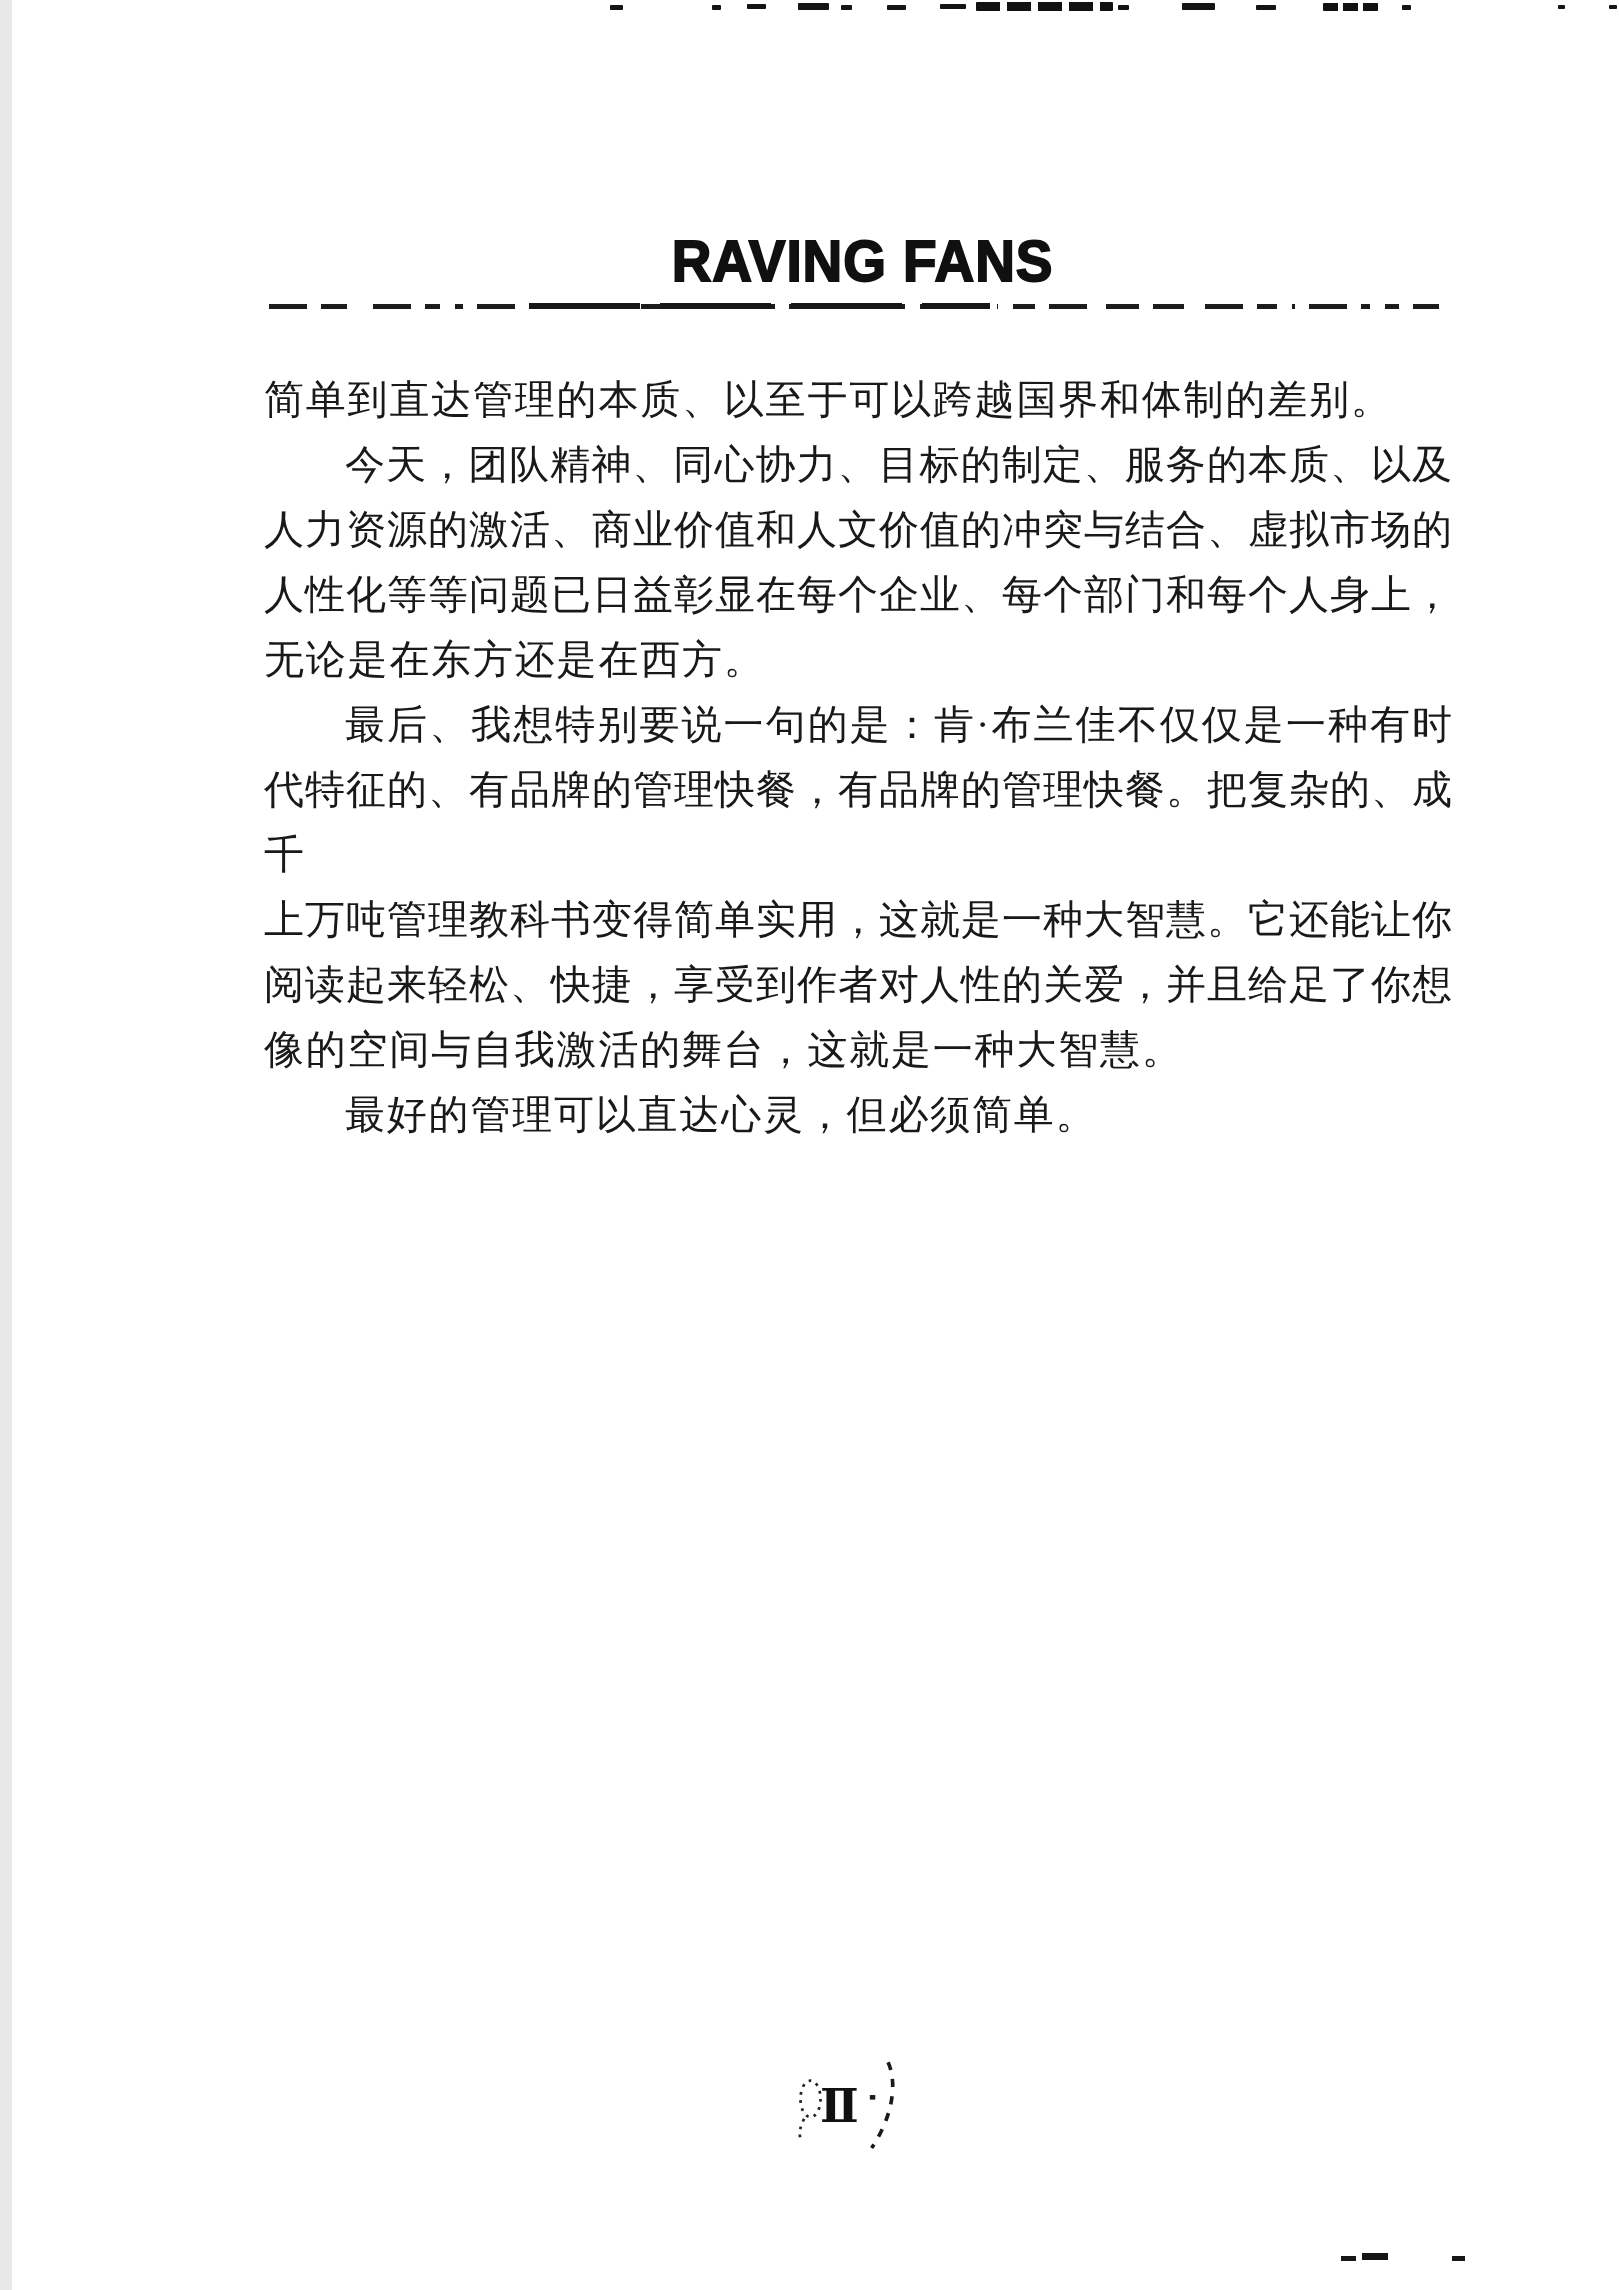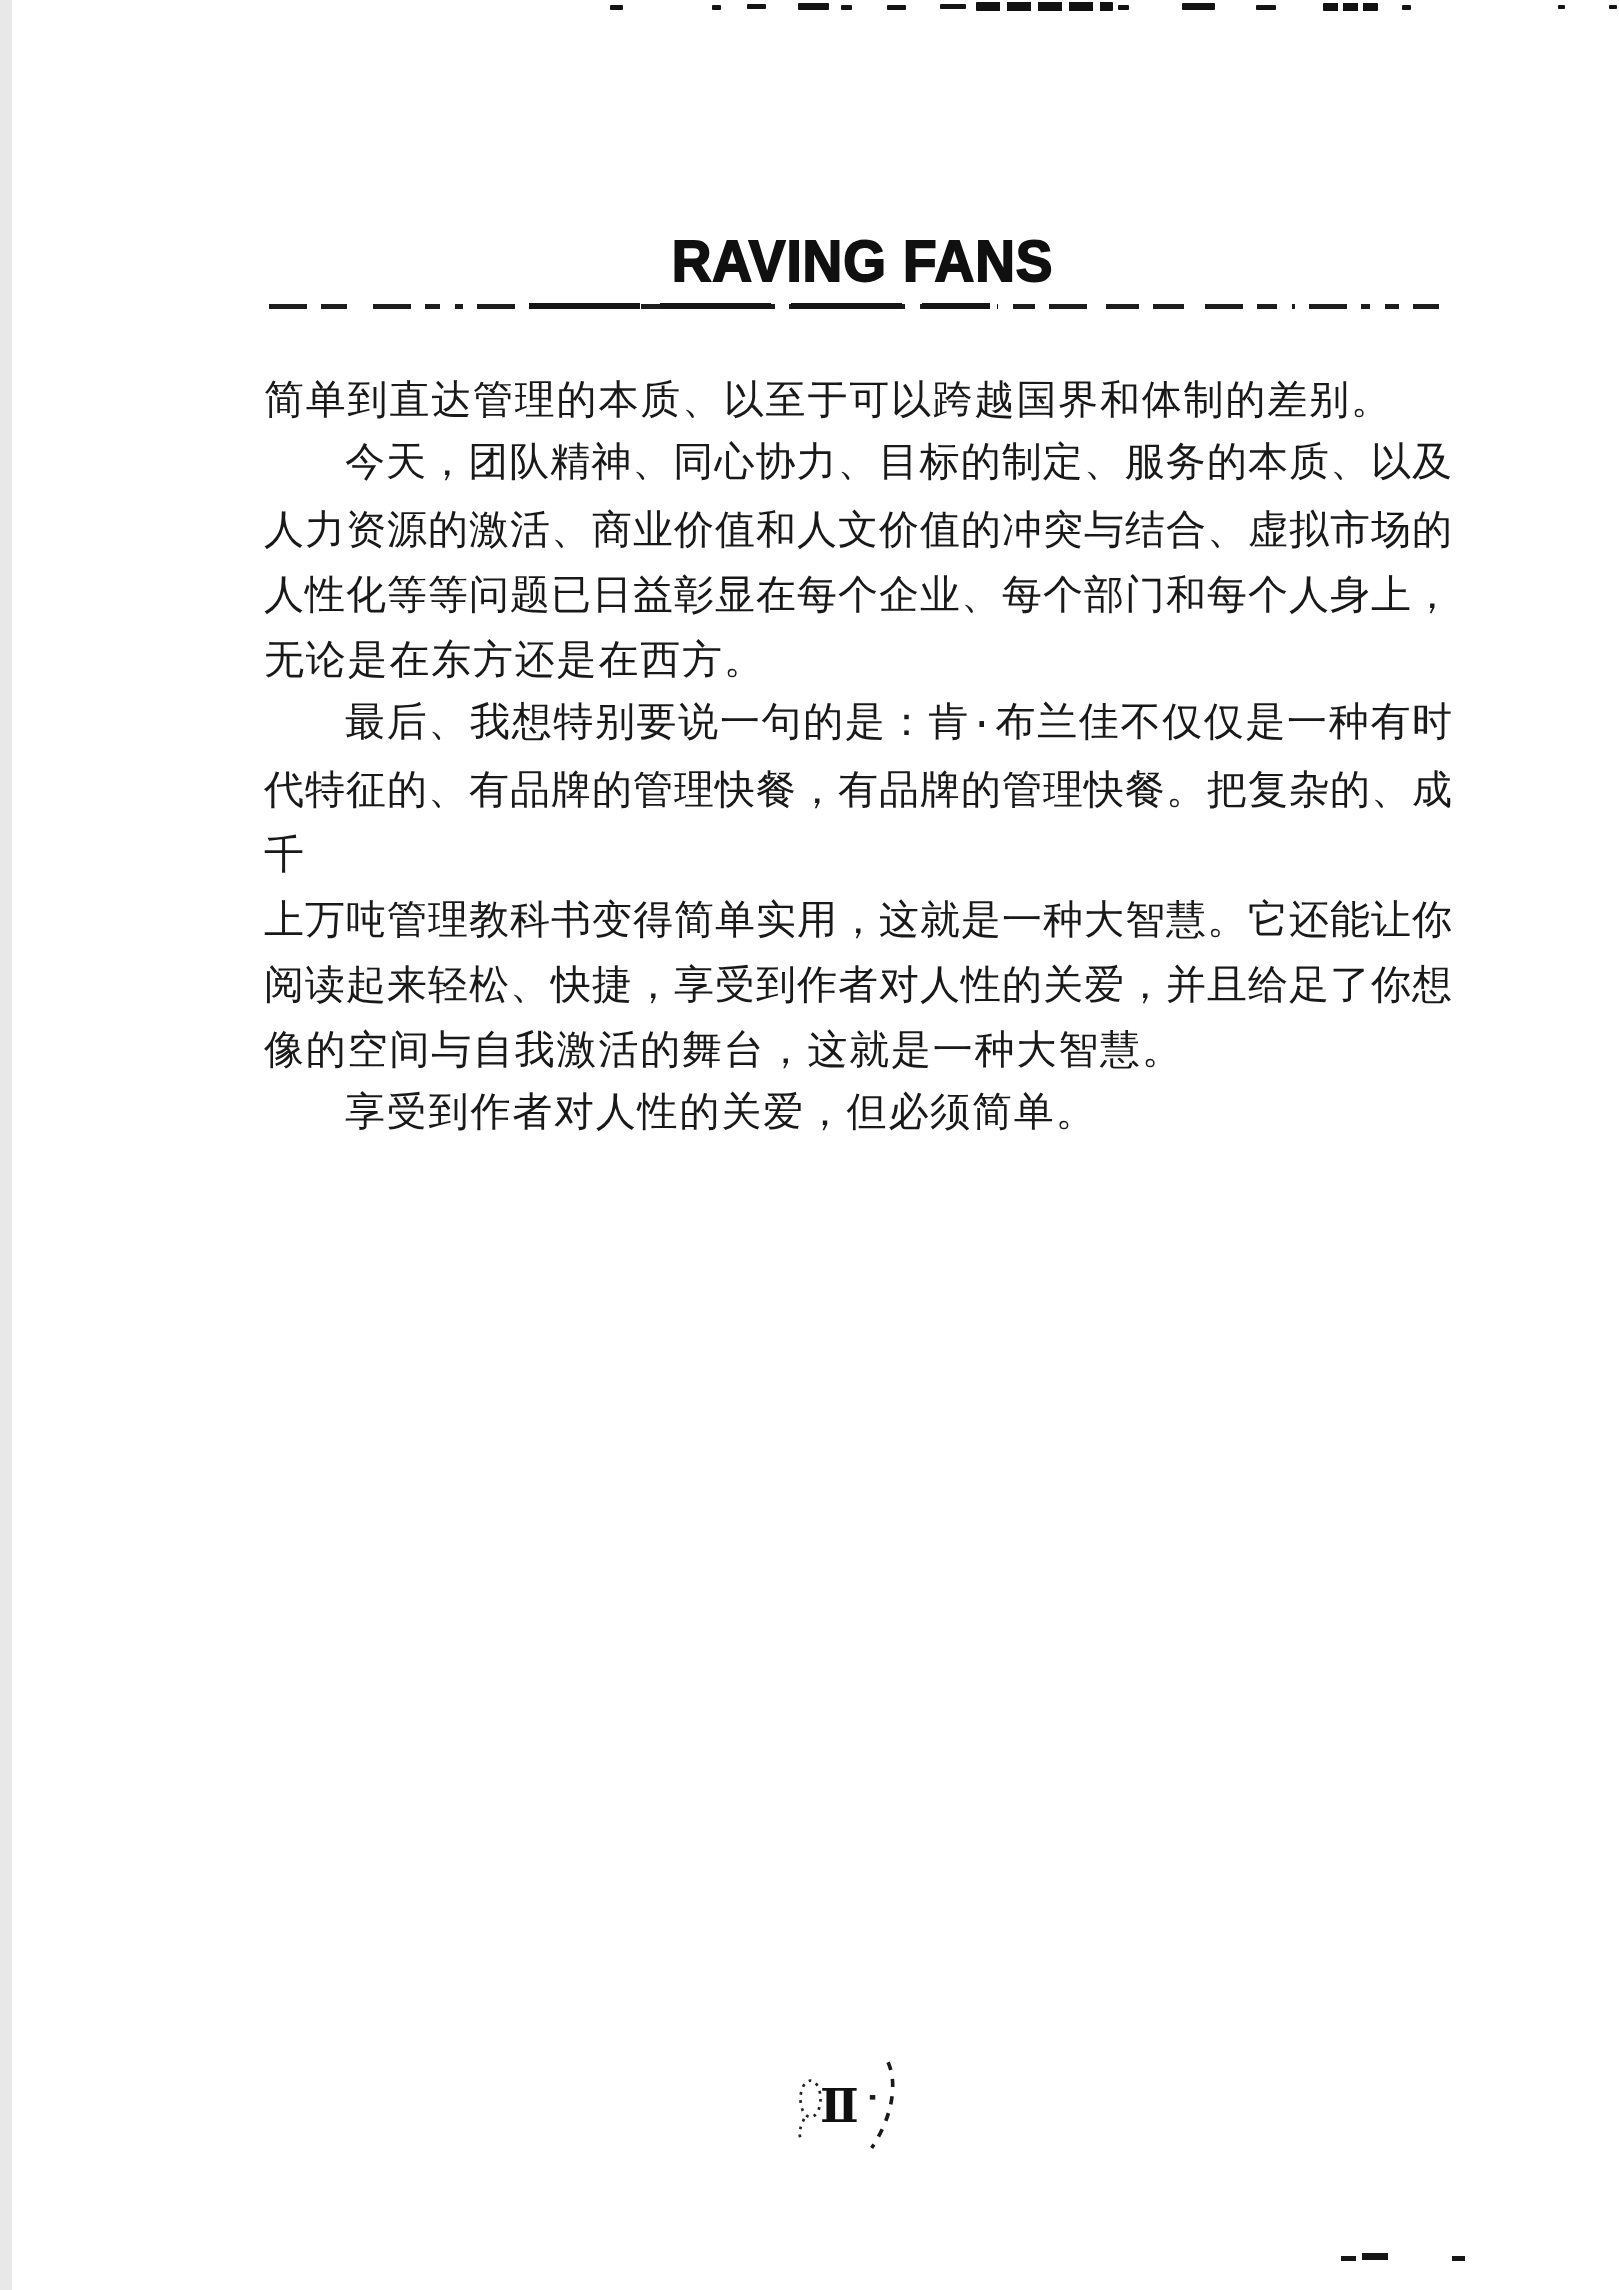--- a/index.html
+++ b/index.html
@@ -56,21 +56,21 @@
     background:repeating-linear-gradient(90deg,#161616 0 111px,transparent 111px 131px);
   }
 
   
   .content {
     position:absolute; left:252px; top:367px; width:1189px;
     font-size:40px; line-height:65px; letter-spacing:1.8px;
     color:#191919;
   }
   .line { min-height:65px; text-align:left; }
-  .line.indent { text-indent:81px;font-family:Liberation Mono, monospace; }
+  .line.indent { text-indent:81px; }
   .line.justify {
     text-align:justify;
     text-align-last:justify;
     text-justify:inter-character;
     letter-spacing:0.9px;
   }
 
   
   .signature {
     position:absolute; top:1132px; left:1144px; width:203px;
@@ -133,21 +133,21 @@
       <div class="line indent justify">最后、我想特别要说一句的是：肯·布兰佳不仅仅是一种有时</div>
 
       <div class="line justify">代特征的、有品牌的管理快餐，有品牌的管理快餐。把复杂的、成千</div>
 
       <div class="line justify">上万吨管理教科书变得简单实用，这就是一种大智慧。它还能让你</div>
 
       <div class="line justify">阅读起来轻松、快捷，享受到作者对人性的关爱，并且给足了你想</div>
 
       <div class="line">像的空间与自我激活的舞台，这就是一种大智慧。</div>
 
-      <div class="line indent">享受到作者对人性的关爱，但必须简单。</div>
+      <div class="line indent">最好的管理可以直达心灵，但必须简单。</div>
     </div>
 
 
   <svg class="artifact" style="left:783px; top:2075px;" width="31" height="66" viewBox="0 0 34 72">
     <ellipse cx="17" cy="26" rx="11" ry="20" fill="none" stroke="#222" stroke-width="3" stroke-dasharray="3 6"></ellipse>
     <path d="M10 48 C 6 56, 4 62, 6 70" fill="none" stroke="#222" stroke-width="3" stroke-dasharray="3 6"></path>
   </svg>
 
   <div class="pagenum">Ⅱ</div>
 

